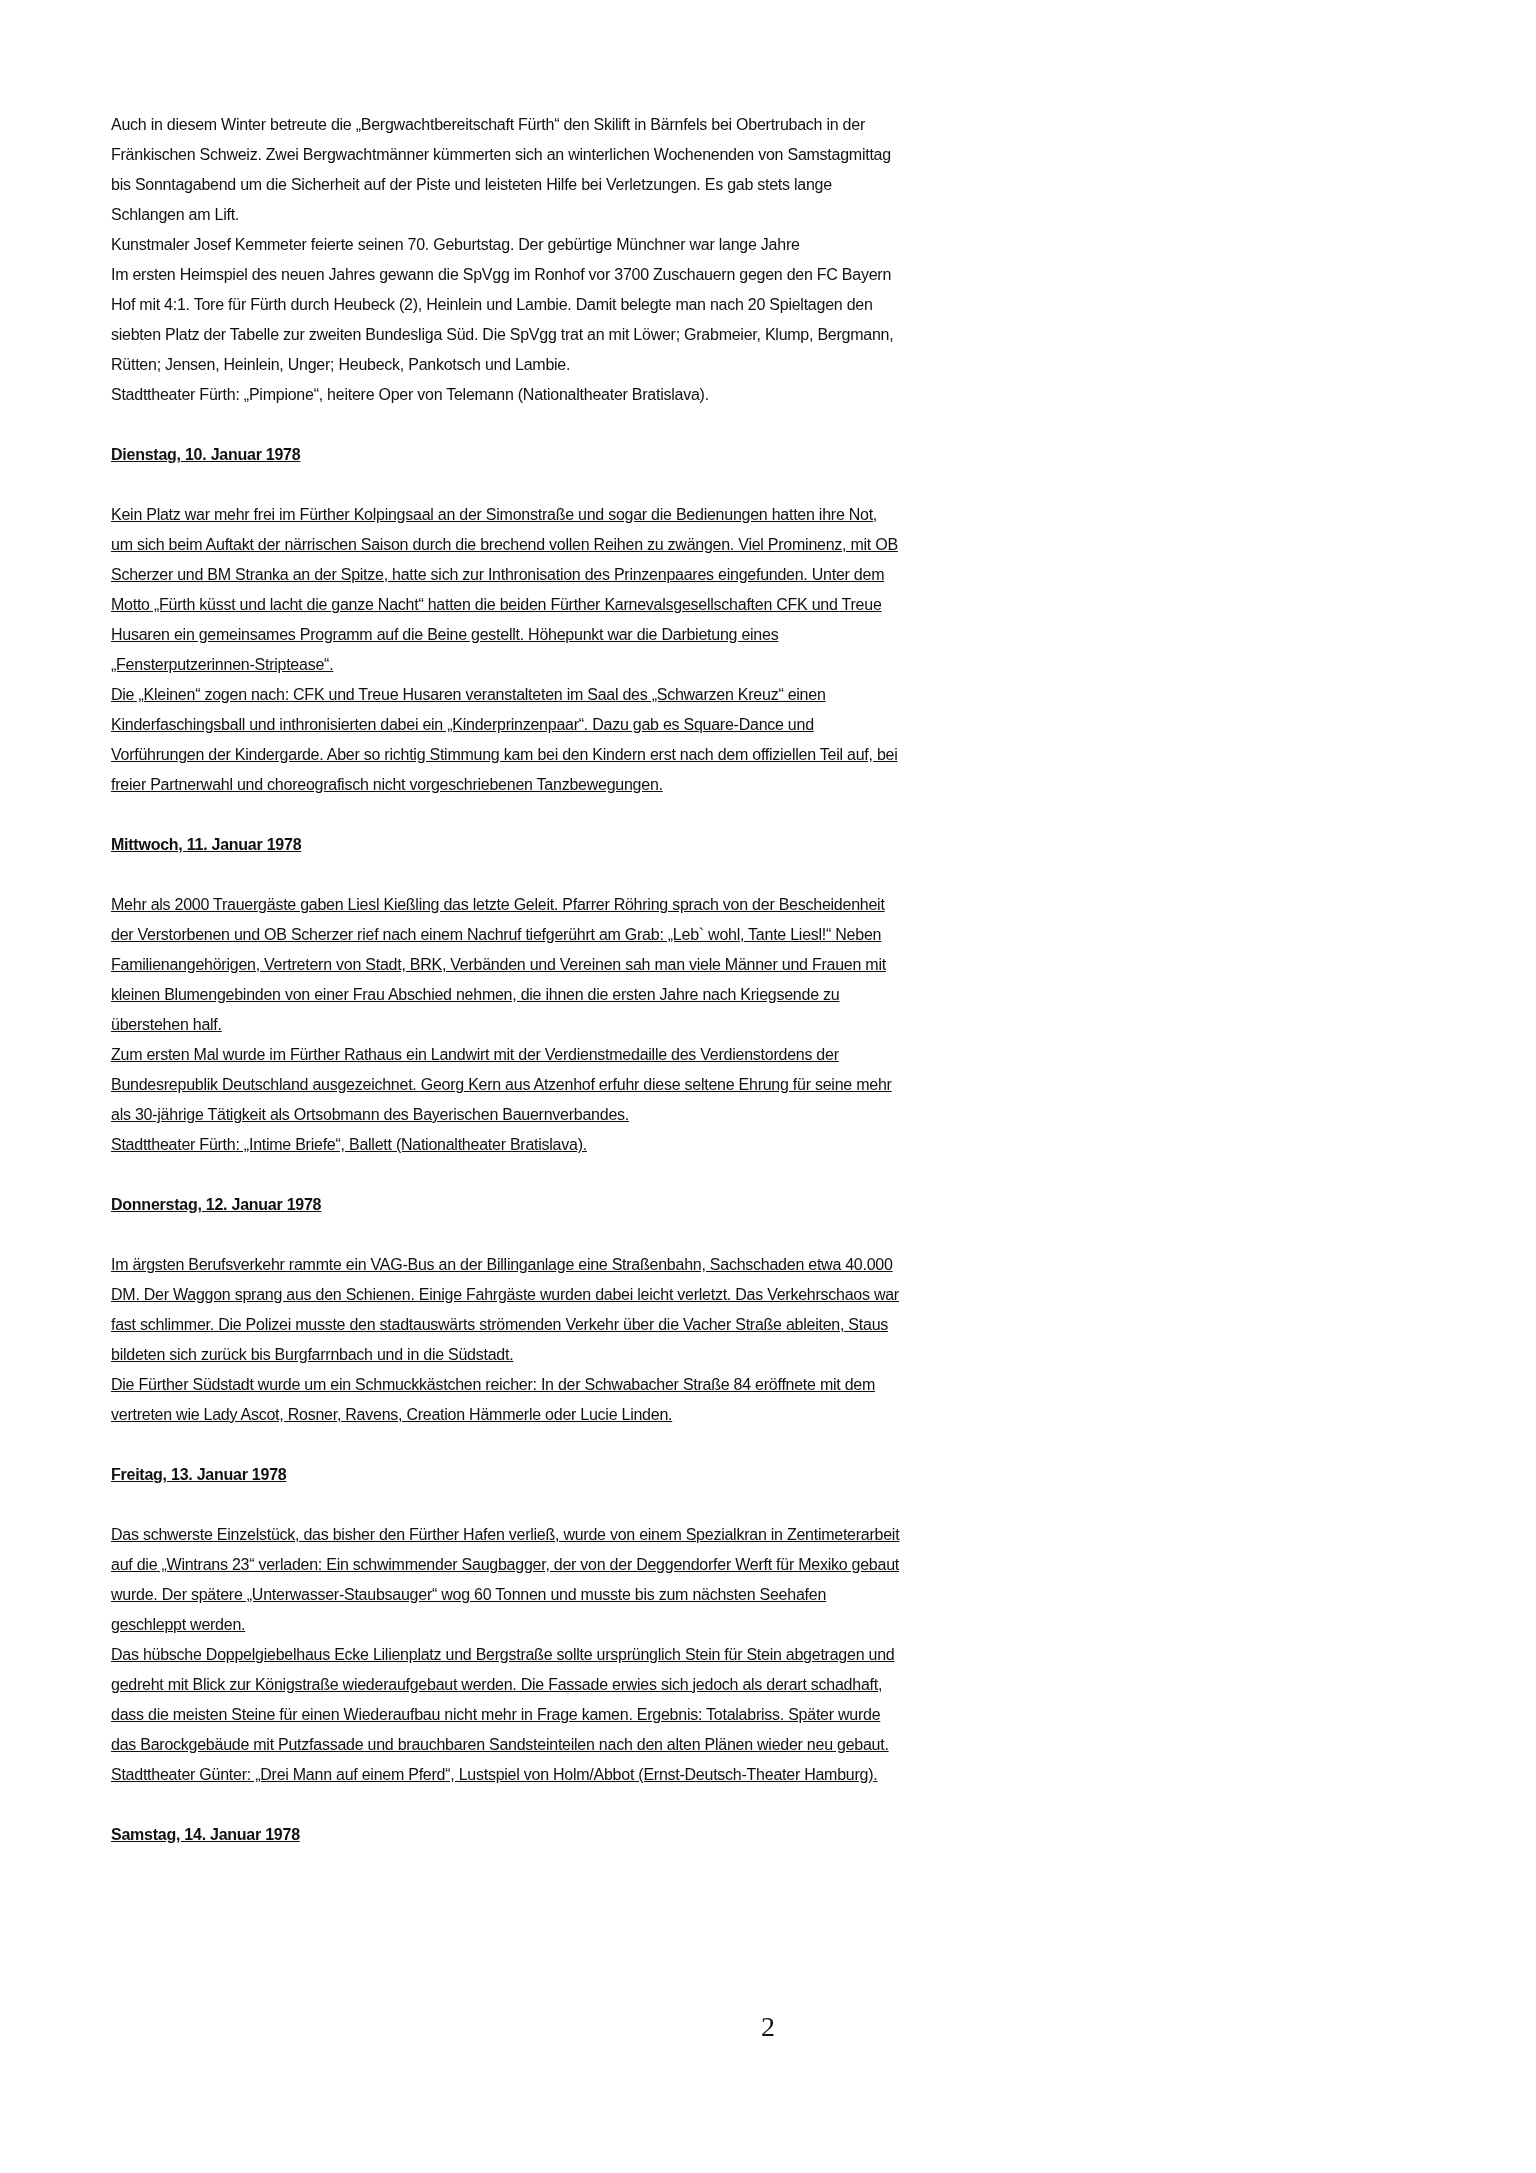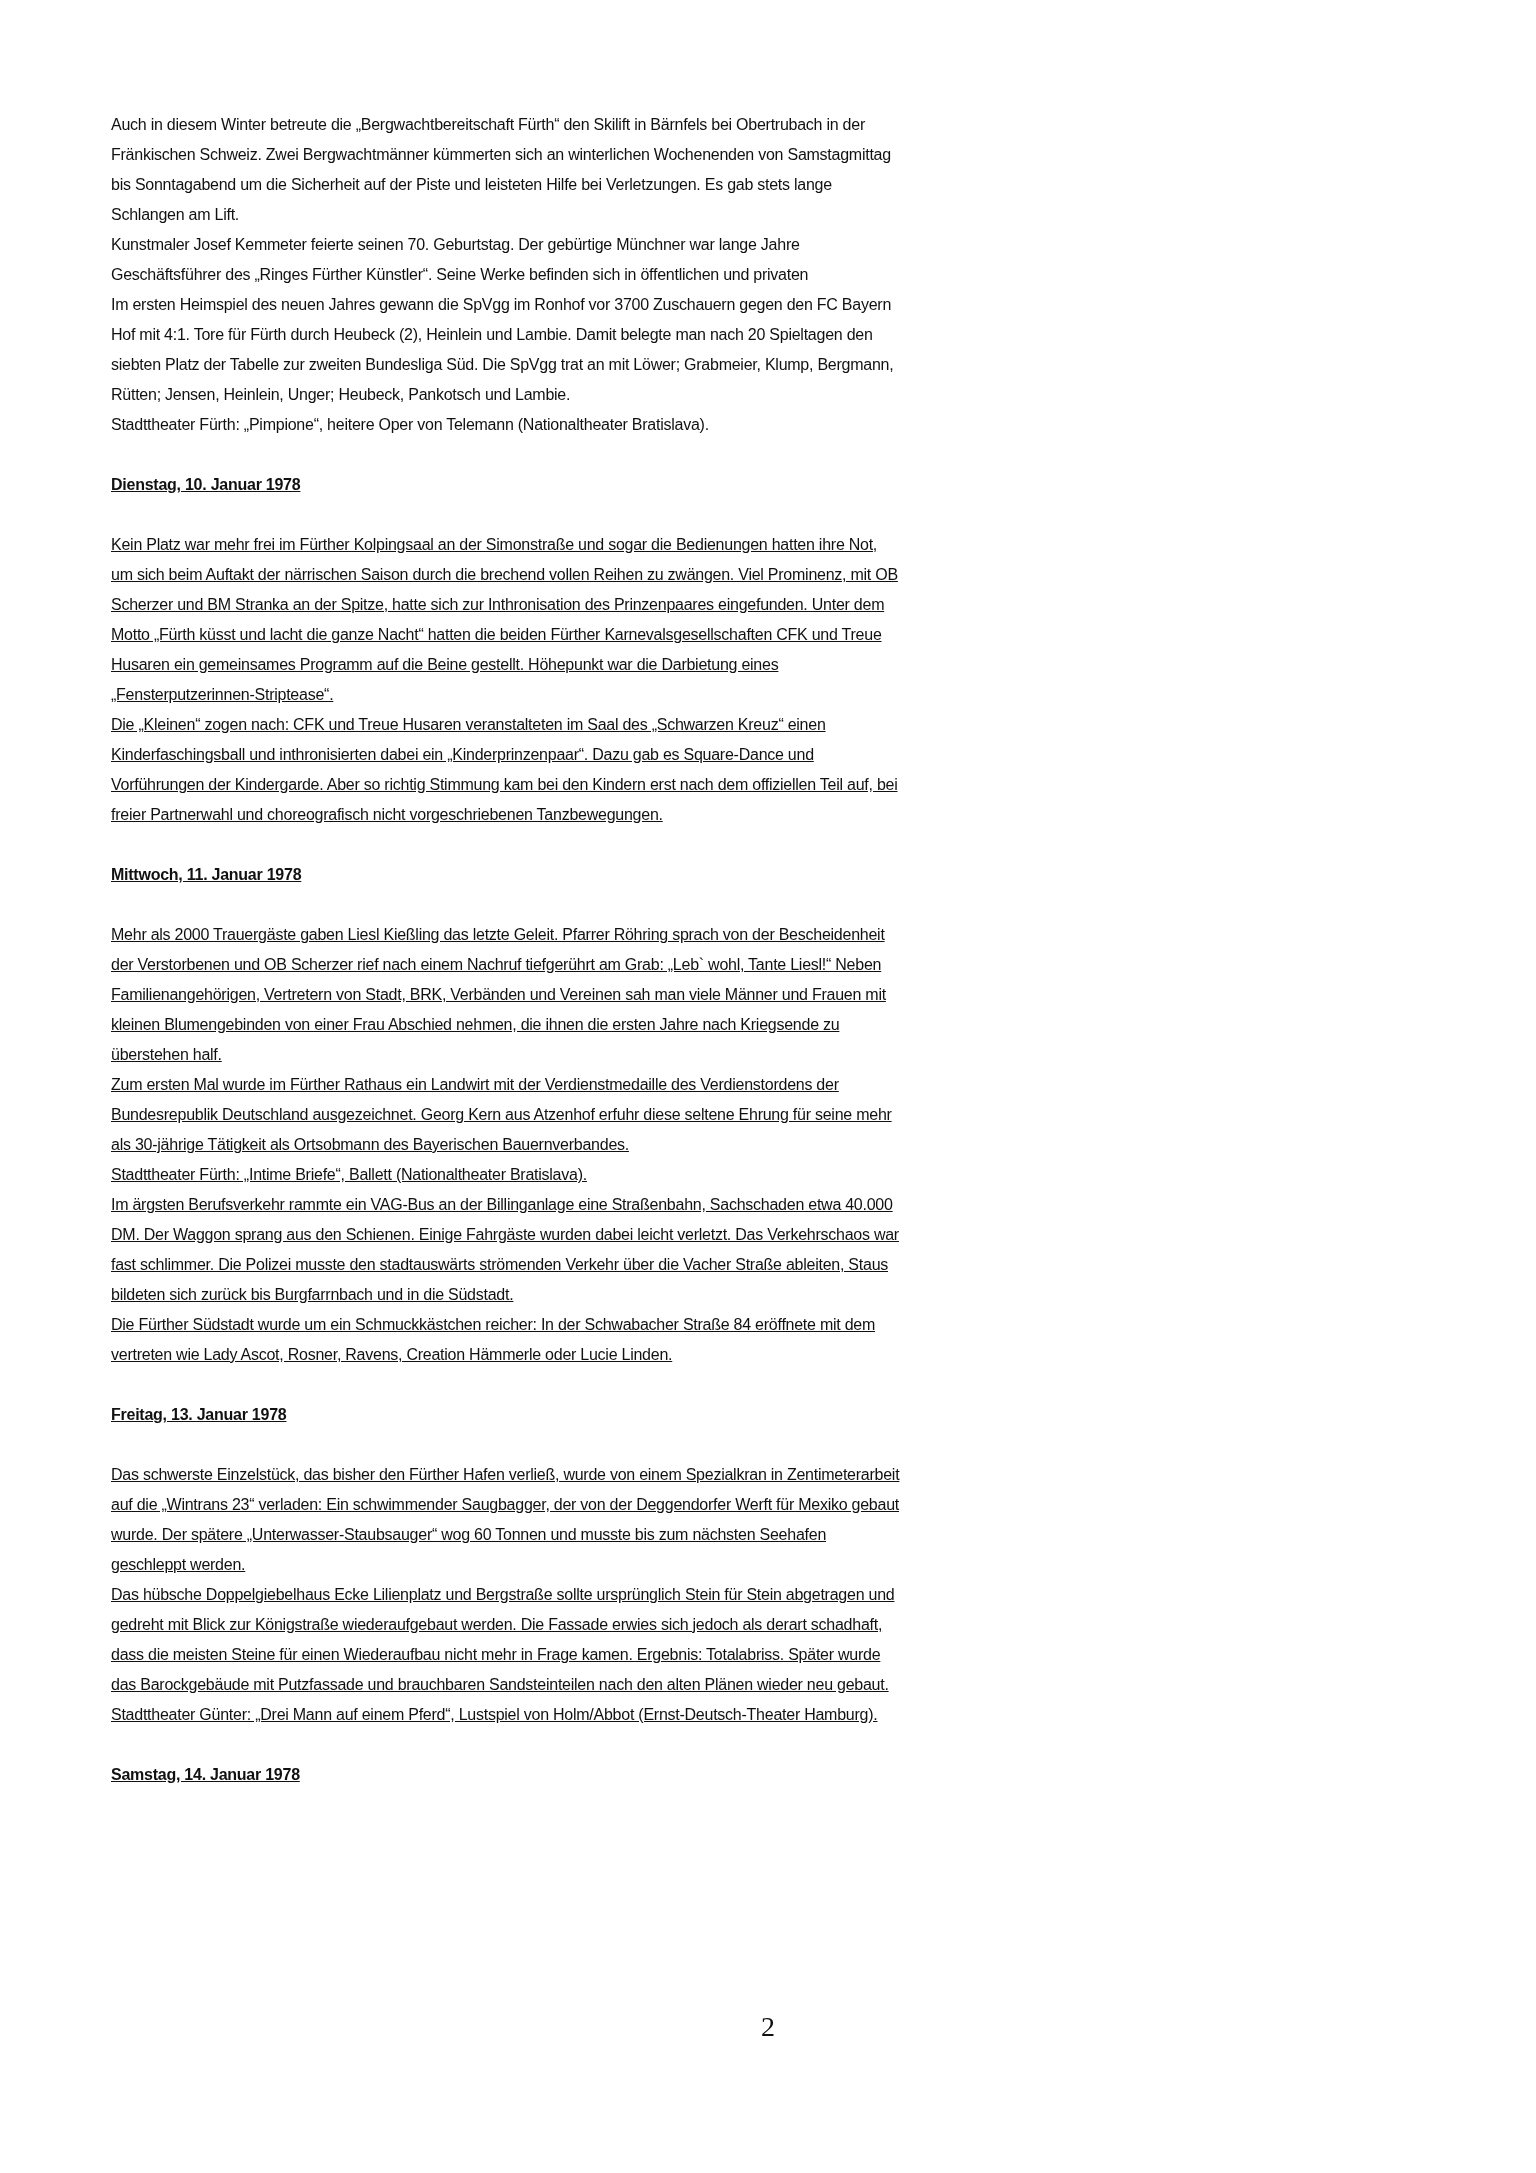--- a/index.html
+++ b/index.html
@@ -52,37 +52,38 @@
       line-height: 34px;
       color: #111111;
     }
   </style>
 </head>
 <body>
 
 <div class="page">
   <div id="intro">
       <div class="para"><span class="line">Auch in diesem Winter betreute die „Bergwachtbereitschaft Fürth“ den Skilift in Bärnfels bei Obertrubach in der</span><span class="line">Fränkischen Schweiz. Zwei Bergwachtmänner kümmerten sich an winterlichen Wochenenden von Samstagmittag</span><span class="line">bis Sonntagabend um die Sicherheit auf der Piste und leisteten Hilfe bei Verletzungen. Es gab stets lange</span><span class="line">Schlangen am Lift.</span></div>
-      <div class="para"><span class="line">Kunstmaler Josef Kemmeter feierte seinen 70. Geburtstag. Der gebürtige Münchner war lange Jahre</span><span class="line">Geschäftsführer des „Ringes Fürther Künstler“. Seine Werke befinden sich in öffentlichen und privaten</span></div>
+      <div class="para"><span class="line">Kunstmaler Josef Kemmeter feierte seinen 70. Geburtstag. Der gebürtige Münchner war lange Jahre</span></div>
       <div class="para"><span class="line">Im ersten Heimspiel des neuen Jahres gewann die SpVgg im Ronhof vor 3700 Zuschauern gegen den FC Bayern</span><span class="line">Hof mit 4:1. Tore für Fürth durch Heubeck (2), Heinlein und Lambie. Damit belegte man nach 20 Spieltagen den</span><span class="line">siebten Platz der Tabelle zur zweiten Bundesliga Süd. Die SpVgg trat an mit Löwer; Grabmeier, Klump, Bergmann,</span><span class="line">Rütten; Jensen, Heinlein, Unger; Heubeck, Pankotsch und Lambie.</span></div>
       <div class="para"><span class="line">Stadttheater Fürth: „Pimpione“, heitere Oper von Telemann (Nationaltheater Bratislava).</span></div>
     </div>
   <div id="sections">
       <div class="section">
         <div class="heading">Dienstag, 10. Januar 1978</div>
         <div class="para"><span class="line">Kein Platz war mehr frei im Fürther Kolpingsaal an der Simonstraße und sogar die Bedienungen hatten ihre Not,</span><span class="line">um sich beim Auftakt der närrischen Saison durch die brechend vollen Reihen zu zwängen. Viel Prominenz, mit OB</span><span class="line">Scherzer und BM Stranka an der Spitze, hatte sich zur Inthronisation des Prinzenpaares eingefunden. Unter dem</span><span class="line">Motto „Fürth küsst und lacht die ganze Nacht“ hatten die beiden Fürther Karnevalsgesellschaften CFK und Treue</span><span class="line">Husaren ein gemeinsames Programm auf die Beine gestellt. Höhepunkt war die Darbietung eines</span><span class="line">„Fensterputzerinnen-Striptease“.</span></div>
         <div class="para"><span class="line">Die „Kleinen“ zogen nach: CFK und Treue Husaren veranstalteten im Saal des „Schwarzen Kreuz“ einen</span><span class="line">Kinderfaschingsball und inthronisierten dabei ein „Kinderprinzenpaar“. Dazu gab es Square-Dance und</span><span class="line">Vorführungen der Kindergarde. Aber so richtig Stimmung kam bei den Kindern erst nach dem offiziellen Teil auf, bei</span><span class="line">freier Partnerwahl und choreografisch nicht vorgeschriebenen Tanzbewegungen.</span></div>
       </div>
       <div class="section">
         <div class="heading">Mittwoch, 11. Januar 1978</div>
         <div class="para"><span class="line">Mehr als 2000 Trauergäste gaben Liesl Kießling das letzte Geleit. Pfarrer Röhring sprach von der Bescheidenheit</span><span class="line">der Verstorbenen und OB Scherzer rief nach einem Nachruf tiefgerührt am Grab: „Leb` wohl, Tante Liesl!“ Neben</span><span class="line">Familienangehörigen, Vertretern von Stadt, BRK, Verbänden und Vereinen sah man viele Männer und Frauen mit</span><span class="line">kleinen Blumengebinden von einer Frau Abschied nehmen, die ihnen die ersten Jahre nach Kriegsende zu</span><span class="line">überstehen half.</span></div>
         <div class="para"><span class="line">Zum ersten Mal wurde im Fürther Rathaus ein Landwirt mit der Verdienstmedaille des Verdienstordens der</span><span class="line">Bundesrepublik Deutschland ausgezeichnet. Georg Kern aus Atzenhof erfuhr diese seltene Ehrung für seine mehr</span><span class="line">als 30-jährige Tätigkeit als Ortsobmann des Bayerischen Bauernverbandes.</span></div>
         <div class="para"><span class="line">Stadttheater Fürth: „Intime Briefe“, Ballett (Nationaltheater Bratislava).</span></div>
       </div>
       <div class="section">
+        <div class="heading">Donnerstag, 12. Januar 1978</div>
         <div class="para"><span class="line">Im ärgsten Berufsverkehr rammte ein VAG-Bus an der Billinganlage eine Straßenbahn, Sachschaden etwa 40.000</span><span class="line">DM. Der Waggon sprang aus den Schienen. Einige Fahrgäste wurden dabei leicht verletzt. Das Verkehrschaos war</span><span class="line">fast schlimmer. Die Polizei musste den stadtauswärts strömenden Verkehr über die Vacher Straße ableiten, Staus</span><span class="line">bildeten sich zurück bis Burgfarrnbach und in die Südstadt.</span></div>
         <div class="para"><span class="line">Die Fürther Südstadt wurde um ein Schmuckkästchen reicher: In der Schwabacher Straße 84 eröffnete mit dem</span><span class="line">vertreten wie Lady Ascot, Rosner, Ravens, Creation Hämmerle oder Lucie Linden.</span></div>
       </div>
       <div class="section">
         <div class="heading">Freitag, 13. Januar 1978</div>
         <div class="para"><span class="line">Das schwerste Einzelstück, das bisher den Fürther Hafen verließ, wurde von einem Spezialkran in Zentimeterarbeit</span><span class="line">auf die „Wintrans 23“ verladen: Ein schwimmender Saugbagger, der von der Deggendorfer Werft für Mexiko gebaut</span><span class="line">wurde. Der spätere „Unterwasser-Staubsauger“ wog 60 Tonnen und musste bis zum nächsten Seehafen</span><span class="line">geschleppt werden.</span></div>
         <div class="para"><span class="line">Das hübsche Doppelgiebelhaus Ecke Lilienplatz und Bergstraße sollte ursprünglich Stein für Stein abgetragen und</span><span class="line">gedreht mit Blick zur Königstraße wiederaufgebaut werden. Die Fassade erwies sich jedoch als derart schadhaft,</span><span class="line">dass die meisten Steine für einen Wiederaufbau nicht mehr in Frage kamen. Ergebnis: Totalabriss. Später wurde</span><span class="line">das Barockgebäude mit Putzfassade und brauchbaren Sandsteinteilen nach den alten Plänen wieder neu gebaut.</span></div>
         <div class="para"><span class="line">Stadttheater Günter: „Drei Mann auf einem Pferd“, Lustspiel von Holm/Abbot (Ernst-Deutsch-Theater Hamburg).</span></div>
       </div>
       <div class="section">

